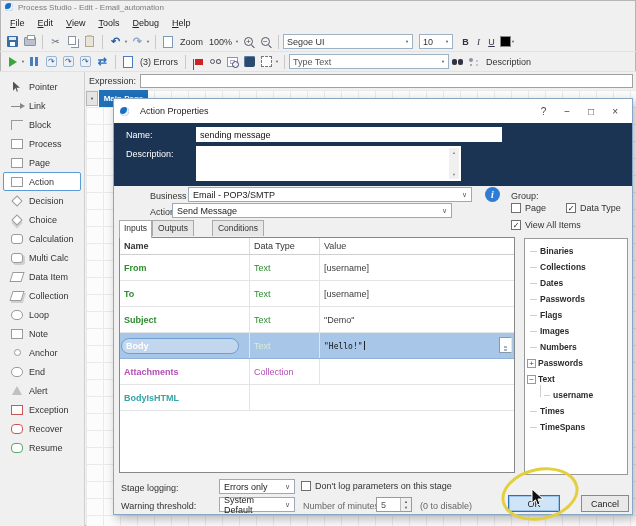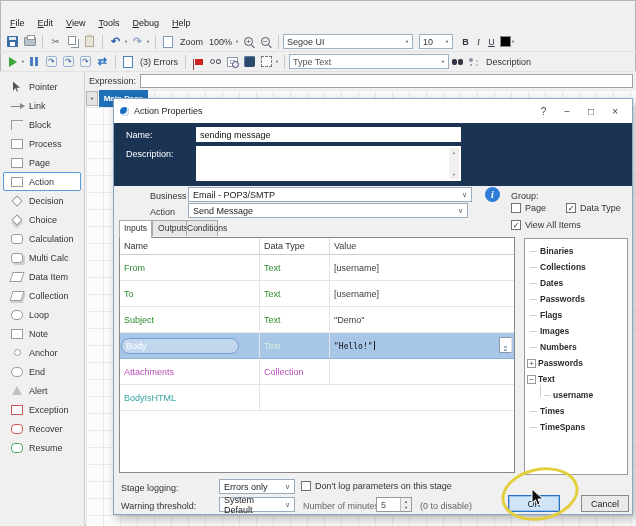--- a/index.html
+++ b/index.html
@@ -86,42 +86,42 @@
   .expr-input{flex:1;height:14px;background:#fff;border:1px solid #a0a0a0;margin-right:3px;}
   .canvas{position:absolute;left:86px;top:90px;right:0;bottom:0;background:#fcfcfc;
       background-image:linear-gradient(#eaeaea 1px,transparent 1px),linear-gradient(90deg,#eaeaea 1px,transparent 1px);
       background-size:17px 17px;}
   .tab-dd{position:absolute;left:0px;top:1px;width:12px;height:15px;background:#e4e4e4;border:1px solid #b5b5b5;font-size:4px;color:#444;text-align:center;line-height:14px;}
   .page-tab{position:absolute;left:13px;top:0;width:49px;height:17px;background:#1e70b8;color:#fff;font-size:8px;font-weight:bold;text-align:center;line-height:17px;}
 
   
   .dialog{position:absolute;left:113px;top:98px;width:520px;height:417px;background:#f0f0f0;border:1px solid #8aa8c6;box-shadow:3px 4px 10px rgba(0,0,0,.28);}
   .dlg-tb{position:absolute;left:0;top:0;width:100%;height:24px;background:#fff;display:flex;align-items:center;padding:0 6px;}
-  .dlg-title{color:#222;}
+  .dlg-title{margin-left:6px;color:#222;}
   .dlg-btns{margin-left:auto;display:flex;align-items:center;gap:18px;color:#444;font-size:10px;padding-right:8px;}
   .navy{position:absolute;left:0;top:24px;width:100%;height:63px;background:#1b3453;color:#fff;}
   .navy .lbl{position:absolute;left:12px;}
-  .name-input{position:absolute;left:82px;top:4px;width:265px;height:15px;background:#fff;border:1px solid #fff;color:#111;padding:1px 3px;font-size:9px;}
+  .name-input{position:absolute;left:82px;top:4px;width:306px;height:15px;background:#fff;border:1px solid #fff;color:#111;padding:1px 3px;font-size:9px;}
   .desc-box{position:absolute;left:82px;top:23px;width:265px;height:35px;background:#fff;border:1px solid #fff;}
   .desc-scroll{position:absolute;right:1px;top:1px;bottom:1px;width:10px;background:#f0f0f0;display:flex;flex-direction:column;justify-content:space-between;align-items:center;padding:2px 0;color:#888;font-size:4px;}
 
   .fld-label{position:absolute;color:#333;padding-left:29px;}
   .dcombo{position:absolute;background:#fff;border:1px solid #99aabb;display:flex;align-items:center;padding:0 4px;color:#222;height:15px;}
   .dcombo .arr{margin-left:auto;color:#556;font-size:7px;}
   .info-badge{position:absolute;width:15px;height:15px;border-radius:50%;background:#2e7cd6;color:#fff;text-align:center;line-height:15px;font-size:10px;font-weight:bold;font-family:"Liberation Serif",serif;font-style:italic;}
 
   .dtab{position:absolute;top:121px;height:16px;background:#e7e7e7;border:1px solid #aaa;border-bottom:none;text-align:center;line-height:15px;color:#333;font-size:8.5px;}
   .dtab.active{background:#fff;height:18px;z-index:2;}
 
   .ptable{position:absolute;left:5px;top:138px;width:396px;height:236px;background:#fff;border:1px solid #888;z-index:1;}
   .t-head{display:flex;height:17px;border-bottom:1px solid #cfcfcf;color:#333;}
   .t-head div{padding:3px 4px;border-right:1px solid #dcdcdc;}
   .t-row{display:flex;height:26px;border-bottom:1px solid #e4e4e4;align-items:stretch;position:relative;}
   .t-row div{padding:8px 4px 0 4px;border-right:1px solid #e4e4e4;overflow:hidden;white-space:nowrap;}
-  .c-name{width:140px;flex:none;}
+  .c-name{width:130px;flex:none;font-weight:bold;}
   .c-type{width:70px;flex:none;}
   .c-val{flex:1;border-right:none!important;color:#3c3c3c;}
   .green .c-name,.green .c-type{color:#2e8b2e;}
   .magenta .c-name,.magenta .c-type{color:#b44fb4;}
   .teal .c-name,.teal .c-type{color:#35a5a5;}
   .t-row.selected{background:#a8c6e8;border-bottom-color:#8fb2d9;}
   .t-row.selected .c-name{color:#fff;}
   .t-row.selected .c-name span{display:inline-block;background:#c2d6ee;border:1px solid #6f9fd0;border-radius:8px;margin:-3px 0 0 -3px;padding:2px 4px;min-width:118px;}
   .t-row.selected .c-type{color:#d9ecd9;}
   .t-row.selected .c-val{color:#111;font-family:"DejaVu Sans Mono",monospace;font-size:8px;}
@@ -148,20 +148,24 @@
   .btn.primary{background:#cfe4f7;border:1px solid #2a70c2;box-shadow:0 0 0 1px #9cc4ea inset;}
 
   .ann-ellipse{position:absolute;left:501px;top:468px;width:78px;height:52px;border:3px solid #e3cf3d;border-radius:50%;transform:rotate(-12deg);pointer-events:none;z-index:30;}
   .cursor-arrow{position:absolute;left:531px;top:489px;z-index:31;pointer-events:none;}
 </style>
 </head>
 <body>
 
 <div class="screen">
 
+  <div class="titlebar">
+    <div class="bp-logo"></div>
+    <div class="win-title">Process Studio  - Edit - Email_automation</div>
+  </div>
 
   <div class="menubar" id="menubar">
       <span class="menu-item"><u>F</u>ile</span>
       <span class="menu-item"><u>E</u>dit</span>
       <span class="menu-item"><u>V</u>iew</span>
       <span class="menu-item"><u>T</u>ools</span>
       <span class="menu-item"><u>D</u>ebug</span>
       <span class="menu-item"><u>H</u>elp</span>
     </div>
 
@@ -434,42 +438,42 @@
     </div>
 
     <span class="fld-label" style="left:7px;top:92px">Business Object</span>
     <div class="dcombo" style="left:74px;top:88px;width:284px">
       <span>Email - POP3/SMTP</span>
       <span class="arr">∨</span>
     </div>
     <div class="info-badge" style="left:371px;top:88px">i</div>
 
     <span class="fld-label" style="left:7px;top:108px">Action</span>
-    <div class="dcombo" style="left:74px;top:104px;width:280px">
+    <div class="dcombo" style="left:58px;top:104px;width:280px">
       <span>Send Message</span>
       <span class="arr">∨</span>
     </div>
 
     <span class="grp-label" style="left:397px;top:92px">Group:</span>
     <div class="cb" style="left:397px;top:104px">
       <span class="box" id="cb-page"></span>
       <span>Page</span>
     </div>
     <div class="cb" style="left:452px;top:104px">
       <span class="box" id="cb-dtype">✓</span>
       <span>Data Type</span>
     </div>
     <div class="cb" style="left:397px;top:121px">
       <span class="box" id="cb-viewall">✓</span>
       <span>View All Items</span>
     </div>
 
     <div class="dtab active" style="left:5px;width:33px">Inputs</div>
     <div class="dtab" style="left:38px;width:42px">Outputs</div>
-    <div class="dtab" style="left:72px;width:32px">Conditions</div>
+    <div class="dtab" style="left:98px;width:52px">Conditions</div>
 
     <div class="ptable" id="ptable">
         <div class="t-head">
           <div class="c-name">Name</div>
           <div class="c-type">Data Type</div>
           <div class="c-val">Value</div>
         </div>
         <div class="t-row green">
           <div class="c-name">From</div>
           <div class="c-type">Text</div>

